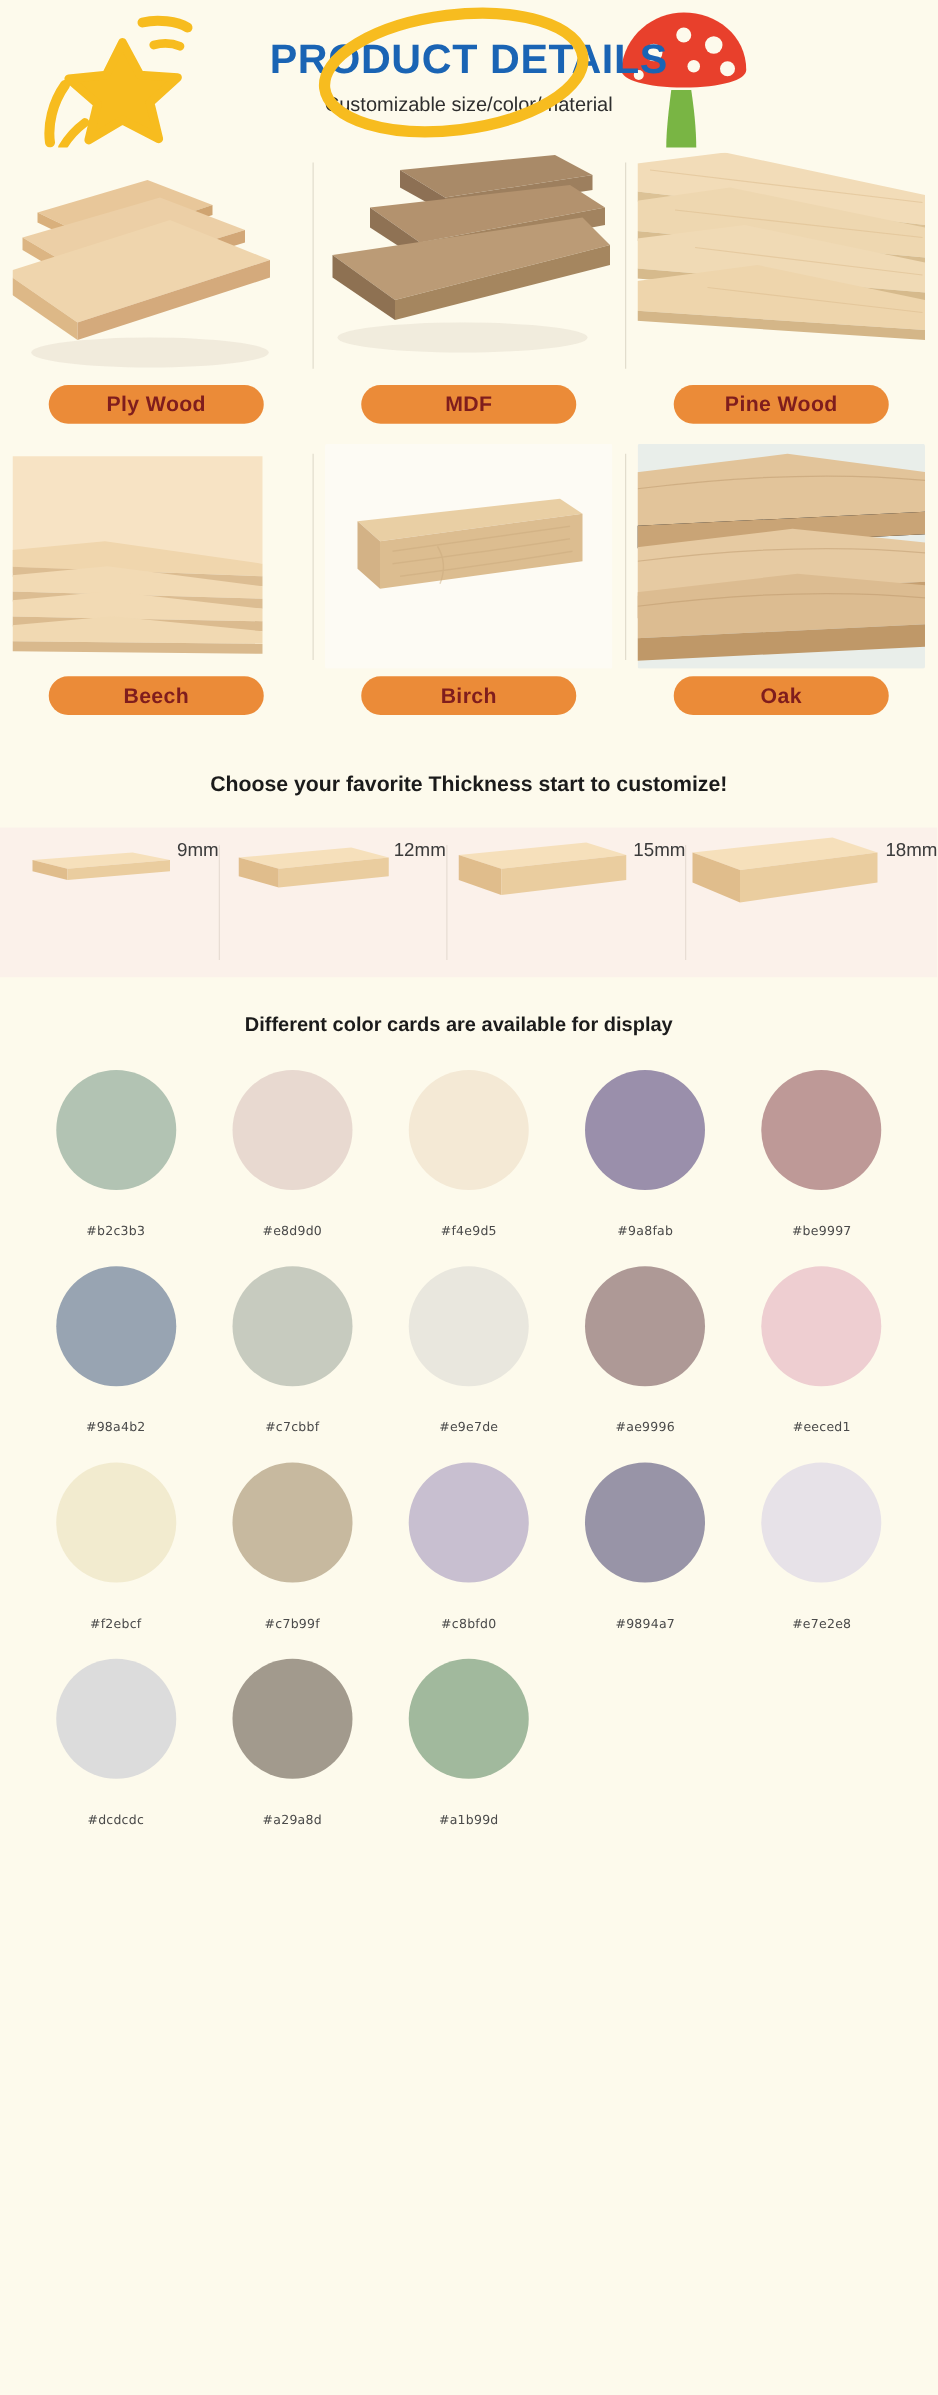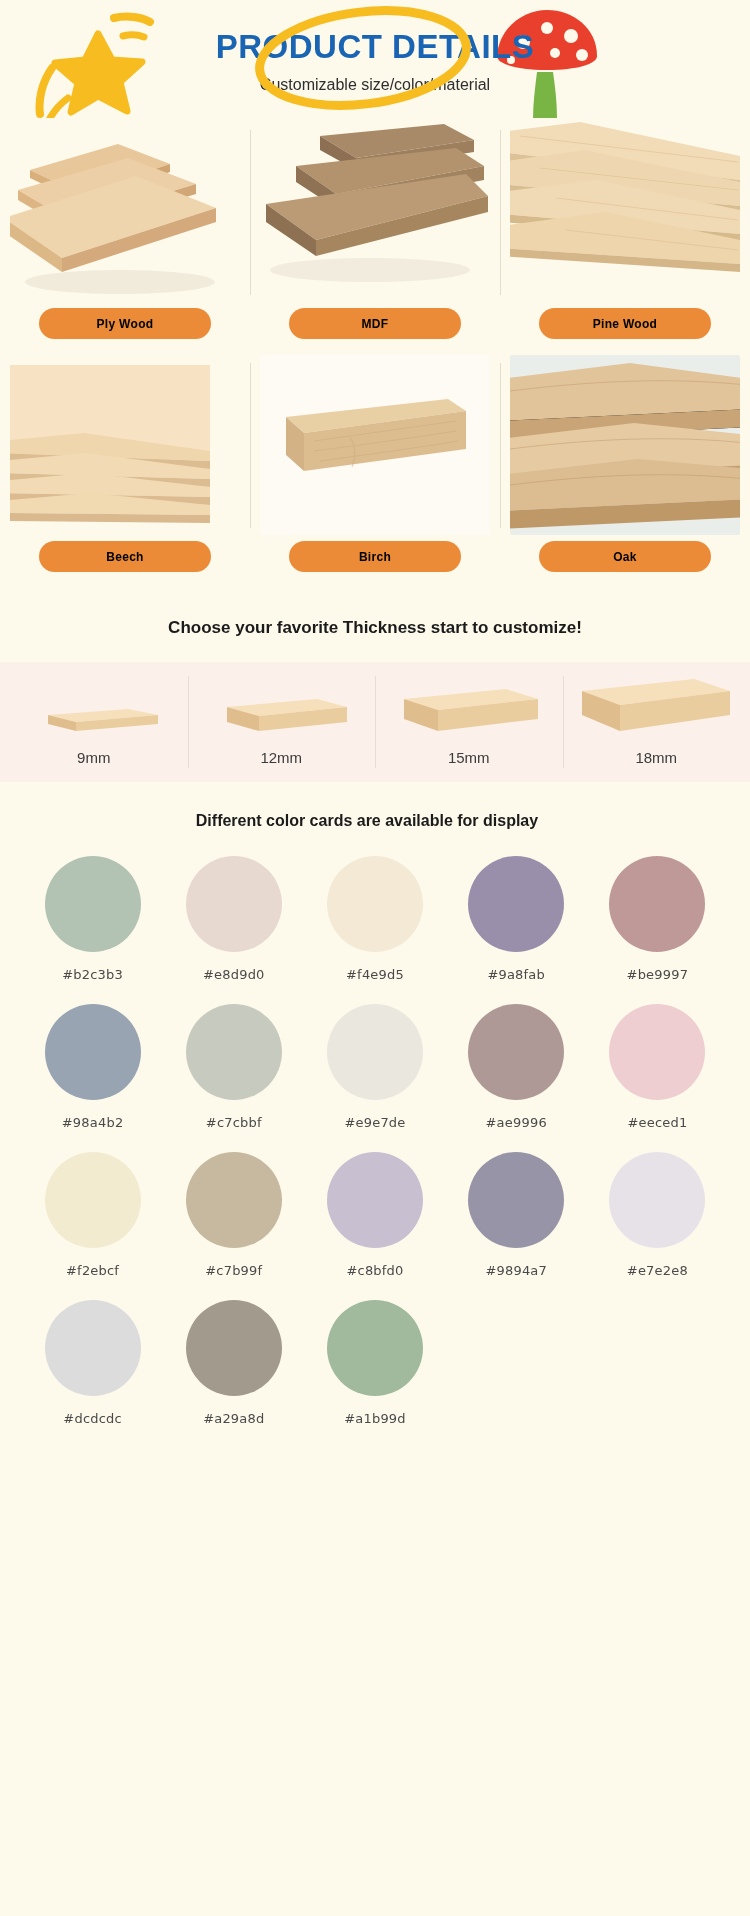--- a/index.html
+++ b/index.html
@@ -75,22 +75,22 @@
     border-radius:2px;
   }
   .mat-img svg{ display:block; width:230px; height:180px; }
   .mat-btn{
     margin-top:6px;
     margin-bottom:16px;
     width:172px;
     height:31px;
     background:#eb8b38;
     border-radius:16px;
-    color:#000000;
-    font-size:12px;
+    color:#7f1d1d;
+    font-size:17px;
     font-weight:bold;
     display:flex;
     align-items:center;
     justify-content:center;
     letter-spacing:0.3px;
     border:none;
     cursor:pointer;
   }
 
   
@@ -105,22 +105,21 @@
   .thickness-panel{
     background:#fbf1ea;
     display:flex;
     width:750px;
     height:120px;
   }
   .thk-cell{
     flex:1;
     position:relative;
     display:flex;
-    flex-direction:column;
-    align-items:center;
+    flex-direction:row;
     justify-content:flex-end;
     padding-bottom:16px;
   }
   .thk-cell + .thk-cell:before{
     content:"";
     position:absolute;
     left:0; top:14px; bottom:14px;
     width:1px;
     background:#e8ddd4;
   }
@@ -151,22 +150,22 @@
     display:flex;
     flex-direction:column;
     align-items:center;
   }
   .swatch{
     width:96px;
     height:96px;
     border-radius:50%;
   }
   .swatch-label{
-    margin-top:15px;
-    font-size:13px;
+    margin-top:28px;
+    font-size:10px;
     color:#4a4a4a;
     font-family:"DejaVu Sans", sans-serif;
     letter-spacing:0.2px;
   }
 </style>
 </head>
 <body>
 
 <div class="page">
 

